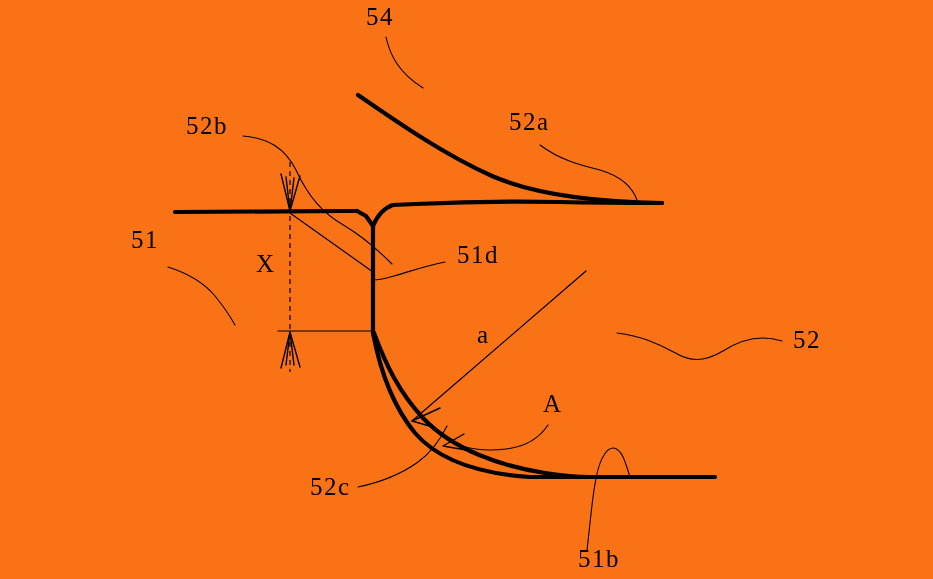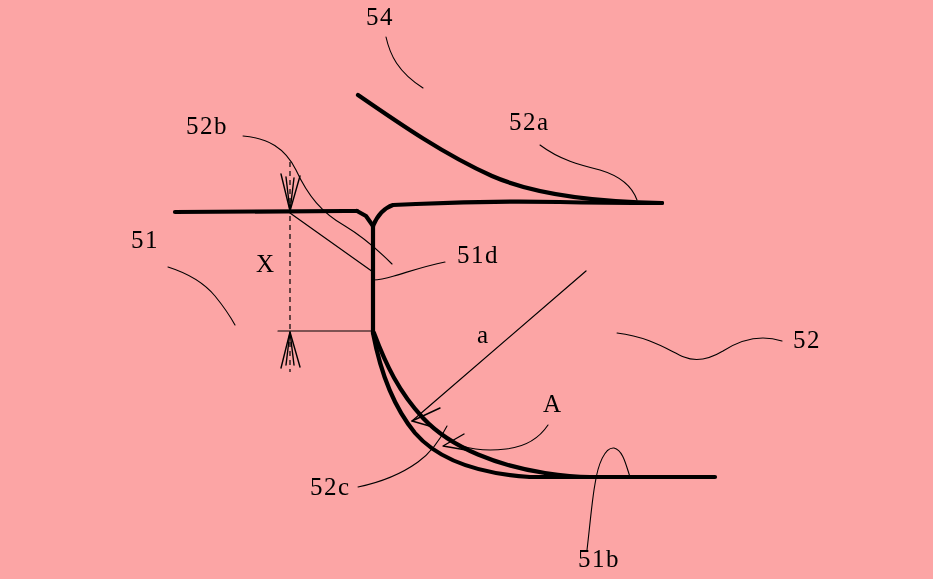--- a/index.html
+++ b/index.html
@@ -7,21 +7,21 @@
     padding: 0;
     background: #ffffff;
   }
   body {
     font-family: "Liberation Serif", "DejaVu Serif", serif;
   }
   #figure-root {
     position: relative;
     width: 933px;
     height: 579px;
-    background: #fca5a5;
+    background: #f97316;
     overflow: hidden;
   }
   #figure-svg {
     position: absolute;
     top: 0;
     left: 0;
     width: 933px;
     height: 579px;
     display: block;
   }

